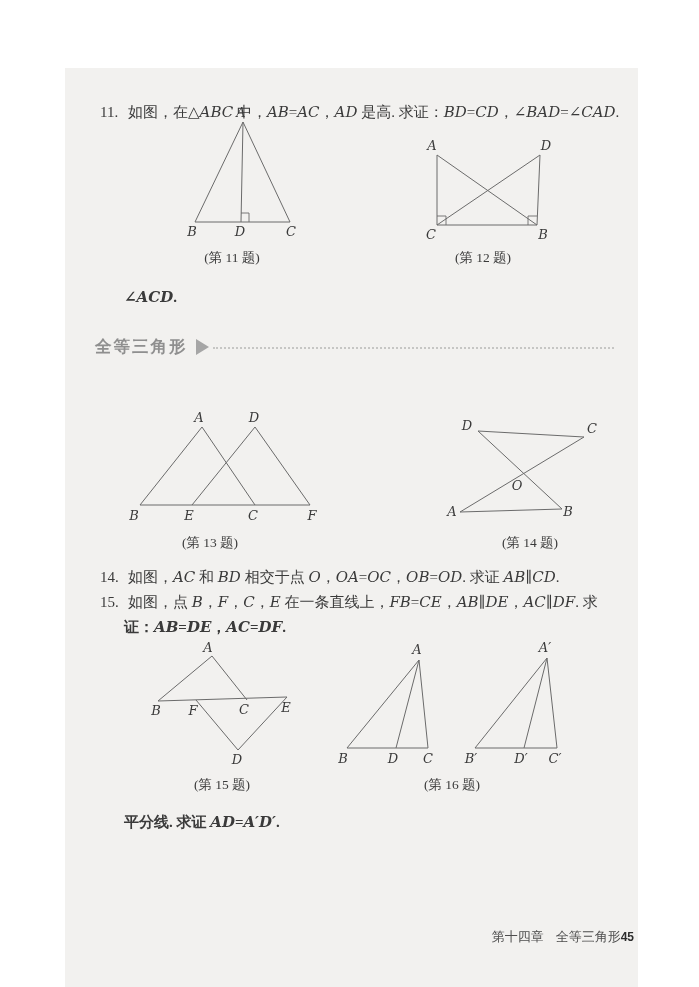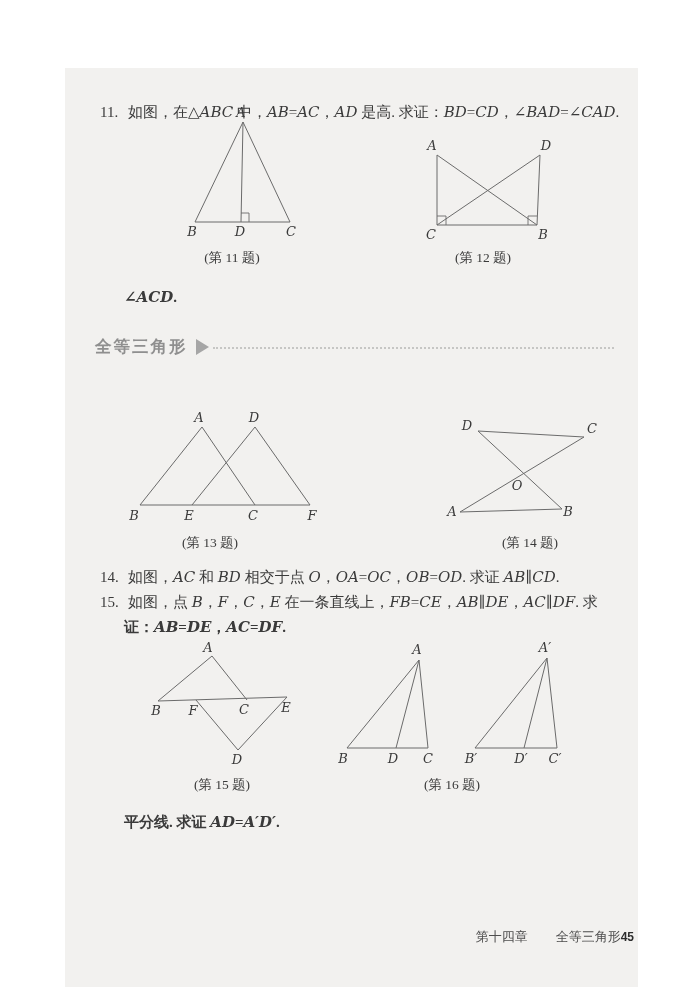--- a/index.html
+++ b/index.html
@@ -46,21 +46,21 @@
     fill:#3a3a3a;text-anchor:middle;
   }
   .figures-layer text.cap{
     font-family:"Liberation Serif","DejaVu Serif",serif;
     font-style:normal;font-size:13.5px;fill:#3a3a3a;
   }
   .footer{
     position:absolute;right:4px;top:860px;height:20px;
     display:flex;align-items:baseline;color:#4d4d4d;font-size:13px;white-space:nowrap;
   }
-  .footer .chapter{margin-right:28px;}
+  .footer .chapter{margin-right:12px;}
   .footer .booktitle{}
   .footer .pagenum{
     font-family:"Liberation Sans","DejaVu Sans",sans-serif;
     font-weight:bold;font-size:12px;color:#2d2d2d;
   }
 </style>
 </head>
 <body>
 
 <div class="paper">

